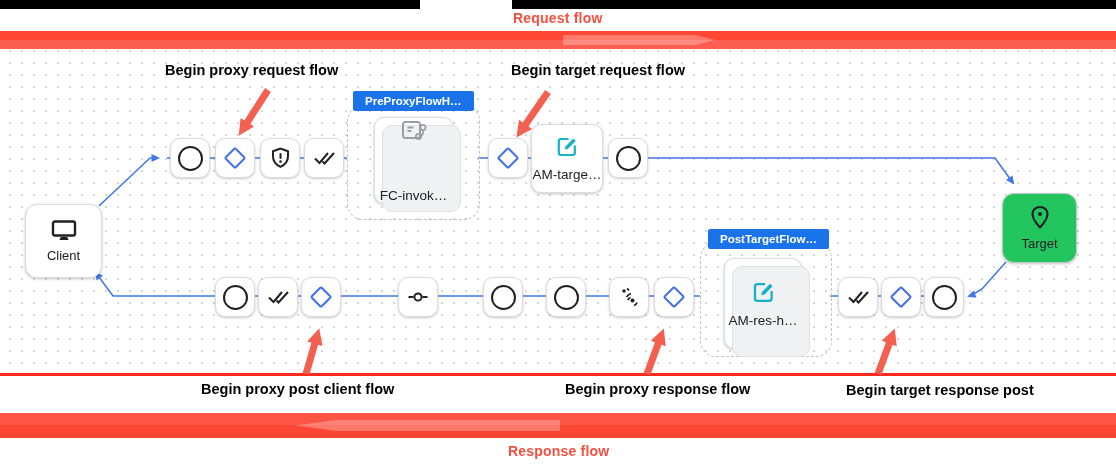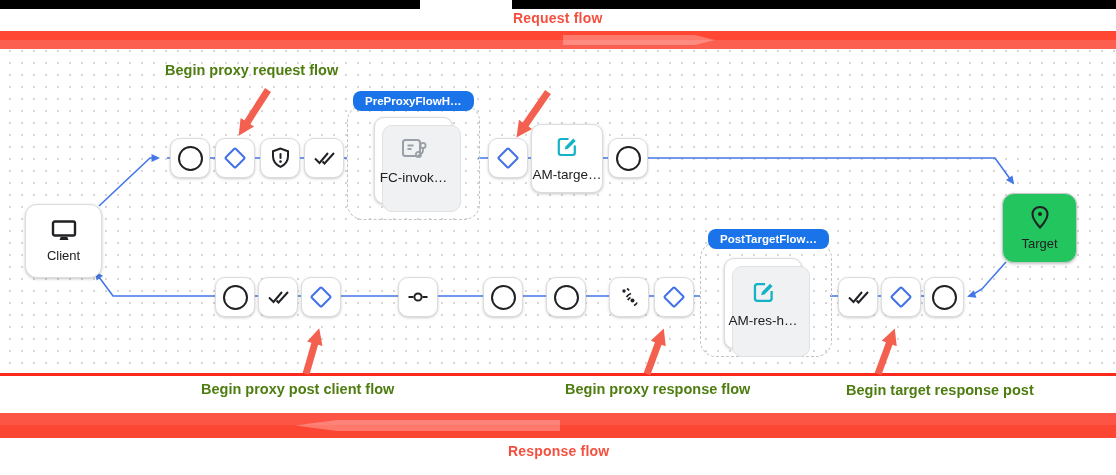--- a/index.html
+++ b/index.html
@@ -35,29 +35,29 @@
   .bignode.target{background:#22c55e;border-color:#c7cacd;}
   .card{position:absolute;background:#fff;border:1px solid #dadce0;border-radius:10px;
         box-shadow:0 1px 3px rgba(60,64,67,.3);z-index:3;display:flex;flex-direction:column;
         align-items:center;justify-content:center;gap:8px;}
   .card.stacked{z-index:2;}
   .card.stacked::before{content:"";position:absolute;left:7px;top:7px;width:100%;height:100%;
         background:#f0f1f3;border:1px solid #dfe1e3;border-radius:10px;z-index:-1;}
   .card .clabel{font-size:13.5px;color:#202124;}
   .group{position:absolute;border:1.6px dashed #c0c3c8;border-radius:16px;z-index:2;}
   .badge{position:absolute;background:#1a73e8;color:#fff;font-weight:bold;font-size:11.5px;
-        padding:4px 12px;border-radius:8px;z-index:4;white-space:nowrap;}
+        padding:4px 12px;border-radius:2px;z-index:4;white-space:nowrap;}
 
   
   .circle-glyph{width:21px;height:21px;border:2.2px solid #202124;border-radius:50%;}
   .diamond-glyph{width:12px;height:12px;border:2.2px solid #4371e8;border-radius:2px;
         transform:rotate(45deg);}
 
   
-  .anno{position:absolute;color:#4d7c0f;font-weight:bold;font-size:14.5px;z-index:7;white-space:nowrap;}
+  .anno{position:absolute;color:#000000;font-weight:bold;font-size:14.5px;z-index:7;white-space:nowrap;}
 </style>
 </head>
 <body>
 
 <div class="canvas">
 
   <div class="blackbar" style="left:0;width:420px;"></div>
   <div class="blackbar" style="left:512px;width:604px;"></div>
   <div class="flowlabel" style="left:513px;top:10px;">Request flow</div>
   <div class="redbar top">
@@ -114,21 +114,21 @@
   </div>
   <div class="node" style="left:304px;top:138px;">
     <svg width="23" height="18" viewBox="0 0 23 18">
       <path d="M2 9.5 L6.5 14 L15 4" fill="none" stroke="#202124" stroke-width="2"></path>
       <path d="M9.5 12.5 L11.5 14.5 L21 4" fill="none" stroke="#202124" stroke-width="2"></path>
     </svg>
   </div>
 
   <div class="group" style="left:347px;top:105px;width:131px;height:113px;"></div>
   <div class="badge" style="left:353px;top:91px;">PreProxyFlowH…</div>
-  <div class="card stacked" style="left:374px;top:117px;width:77px;height:85px;">
+  <div class="card stacked" style="left:374px;top:117px;width:77px;height:85px;justify-content:space-between;">
     <svg width="28" height="26" viewBox="0 0 28 26">
       <rect x="3" y="4" width="17" height="16" rx="2.5" fill="none" stroke="#9aa0a6" stroke-width="2"></rect>
       <path d="M7.5 9.5 h6 M7.5 13 h4" stroke="#9aa0a6" stroke-width="2" fill="none"></path>
       <circle cx="23" cy="9.5" r="2.6" fill="none" stroke="#9aa0a6" stroke-width="1.8"></circle>
       <circle cx="18.5" cy="18.5" r="2.6" fill="none" stroke="#9aa0a6" stroke-width="1.8"></circle>
       <path d="M23 12 v2.5 a3 3 0 0 1 -3 3 h-0.5" fill="none" stroke="#9aa0a6" stroke-width="1.8"></path>
     </svg>
     <span class="clabel">FC-invok…</span>
   </div>
 
@@ -214,20 +214,21 @@
     <g stroke="#f4604f" stroke-width="7" fill="none">
       <path d="M 268 90 L 243 129" marker-end="url(#rArrow)"></path>
       <path d="M 548 92 L 521 131" marker-end="url(#rArrow)"></path>
       <path d="M 306 374 L 317 336" marker-end="url(#rArrow)"></path>
       <path d="M 647 374 L 661 336" marker-end="url(#rArrow)"></path>
       <path d="M 878 374 L 892 336" marker-end="url(#rArrow)"></path>
     </g>
   </svg>
 
   <div class="anno" style="left:165px;top:62px;">Begin proxy request flow</div>
+  <div class="anno" style="left:511px;top:62px;">Begin target request flow</div>
   <div class="anno" style="left:565px;top:381px;">Begin proxy response flow</div>
   <div class="anno" style="left:201px;top:381px;">Begin proxy post client flow</div>
   <div class="anno" style="left:846px;top:382px;">Begin target response post</div>
 
   <div class="redline"></div>
   <div class="redbar bottom">
     <div class="bararrow" style="left:295px;top:7px;width:265px;height:11px;
                 clip-path:polygon(0 50%,42px 0,265px 0,265px 100%,42px 100%);"></div>
   </div>
   <div class="flowlabel" style="left:508px;top:443px;">Response flow</div>

